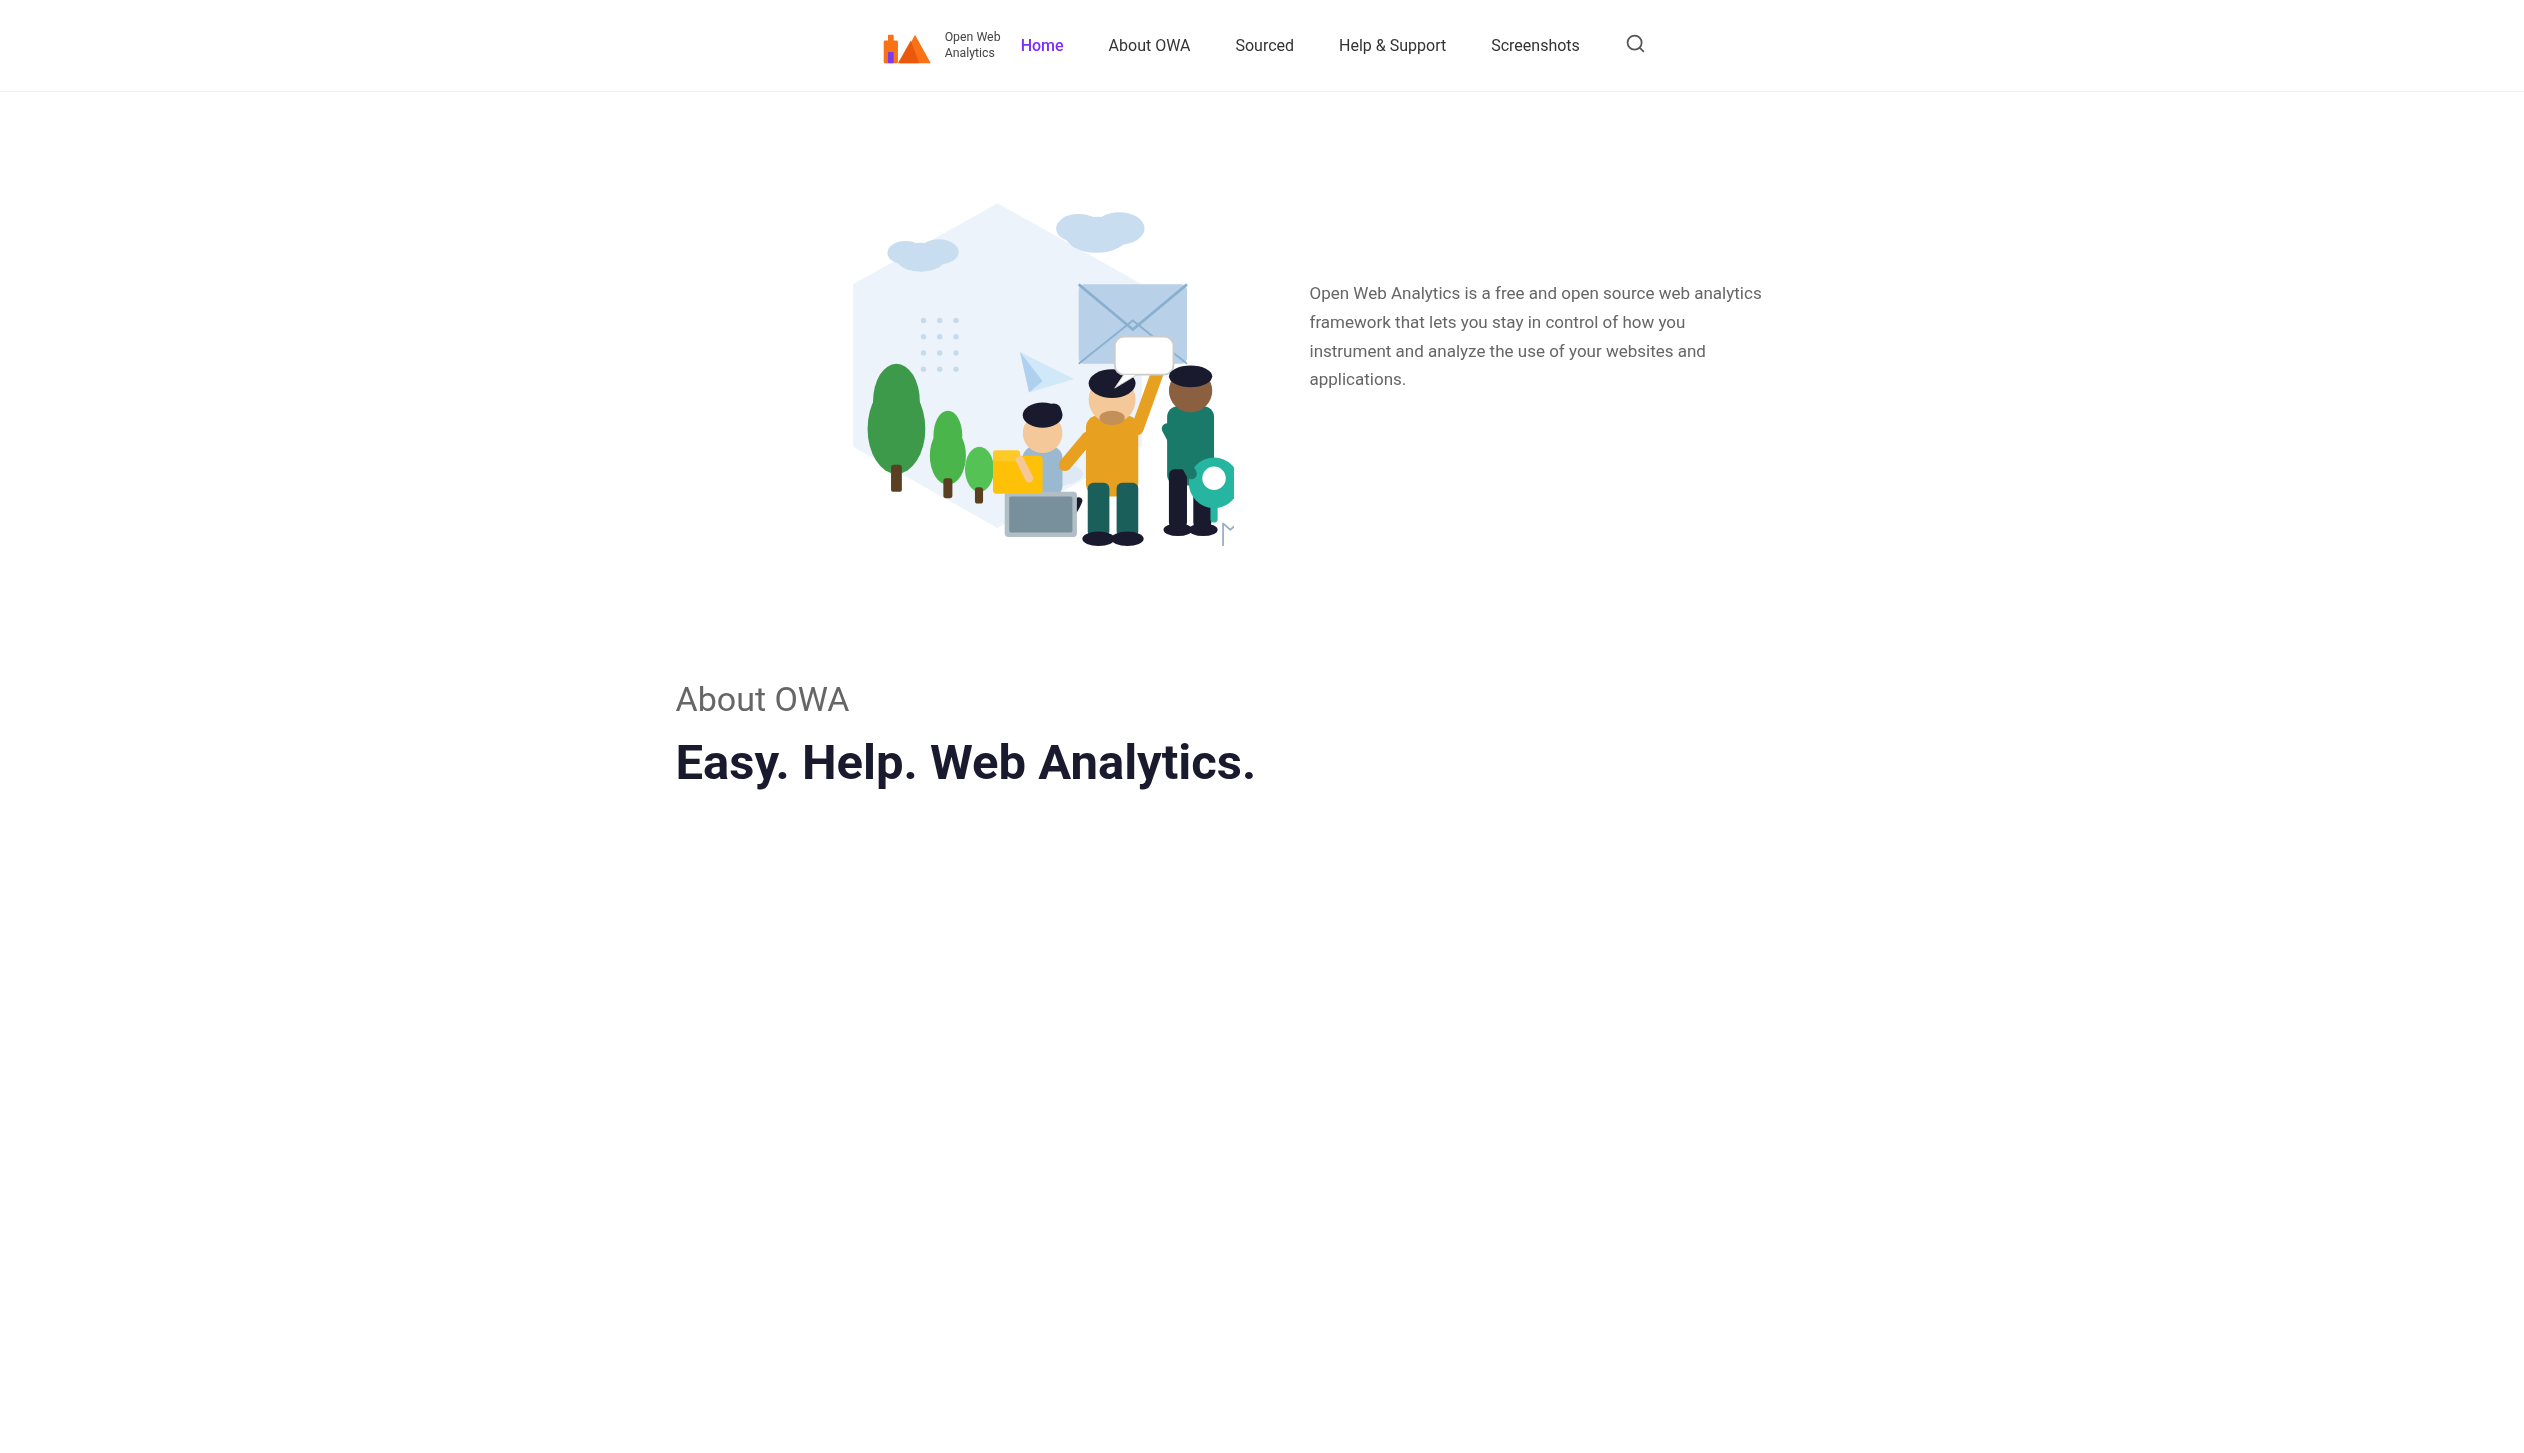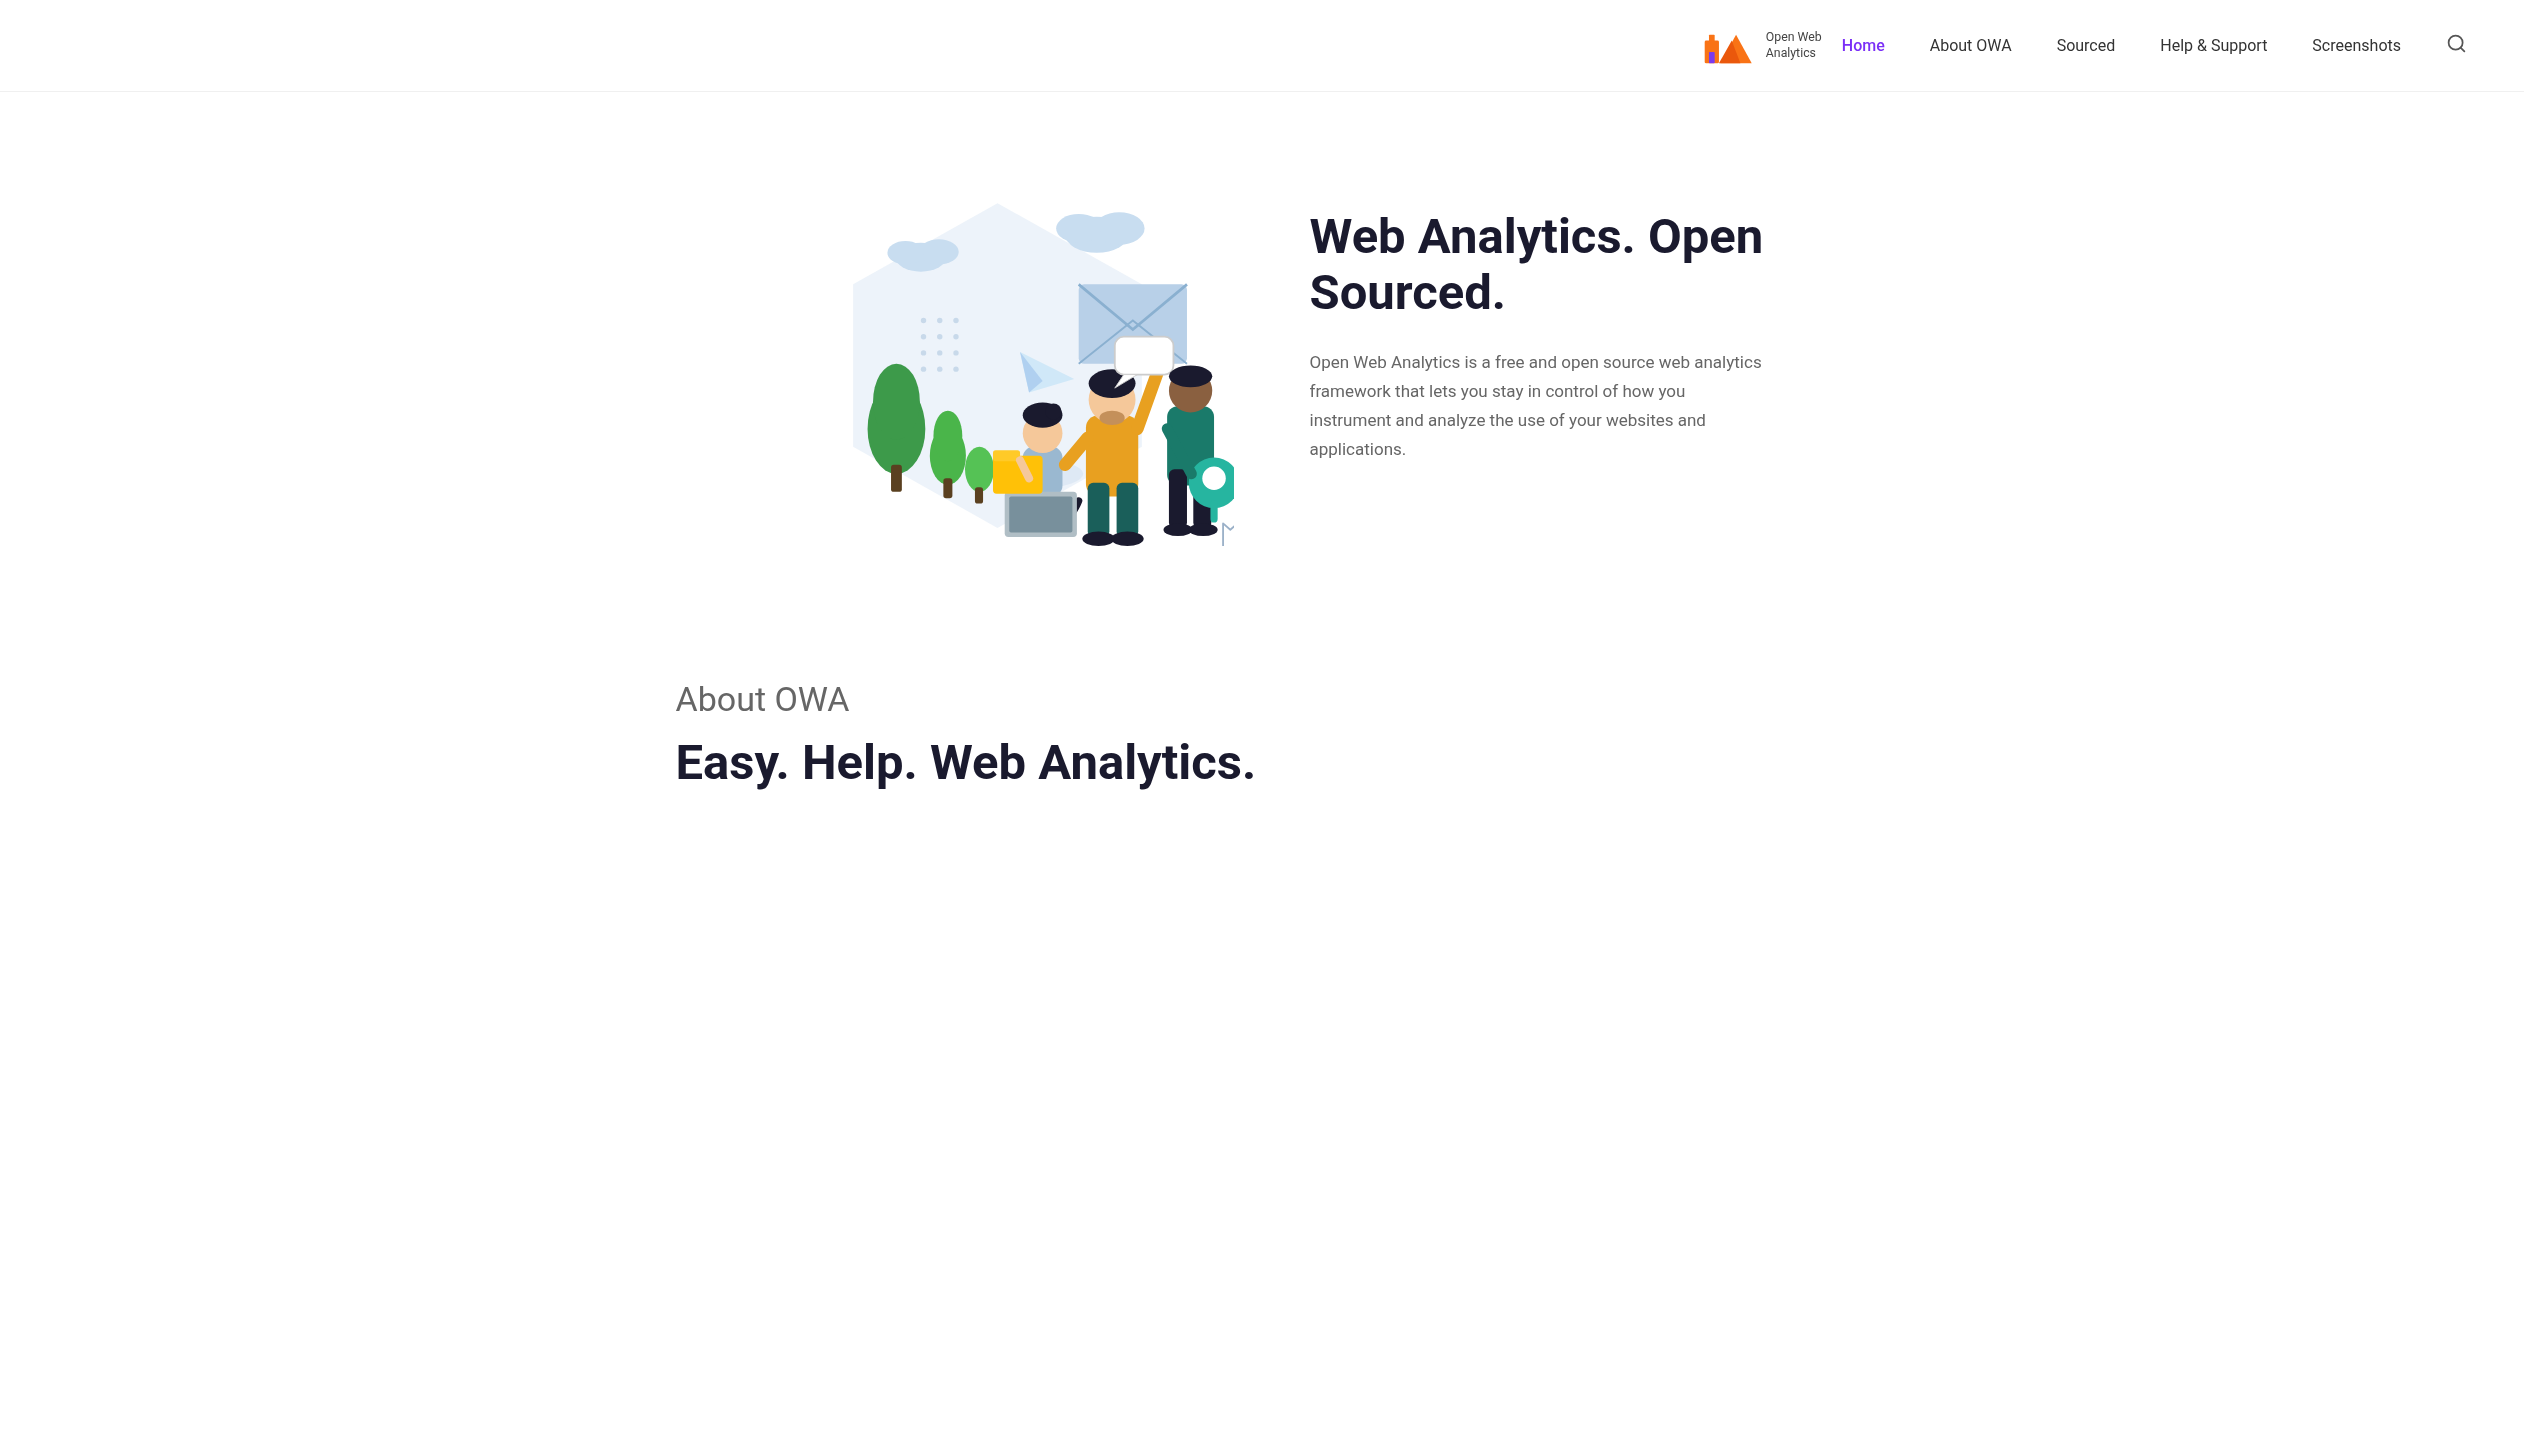--- a/index.html
+++ b/index.html
@@ -11,21 +11,21 @@
     body {
       font-family: -apple-system, BlinkMacSystemFont, 'Segoe UI', Roboto, Helvetica, Arial, sans-serif;
       background: #ffffff;
       color: #222;
     }
 
     
     header {
       display: flex;
       align-items: center;
-      justify-content: flex-end;
+      justify-content: center;
       padding: 17px 57px;
       background: #fff;
       border-bottom: 0.9px solid #f0f0f0;
     }
 
     .logo-area {
       display: flex;
       align-items: center;
       gap: 9.5px;
       text-decoration: none;
@@ -285,21 +285,20 @@
       <line x1="448" y1="310" x2="475" y2="360" stroke="#1a7a6a" stroke-width="12" stroke-linecap="round"></line>
 
       <ellipse cx="460" cy="422" rx="16" ry="7" fill="#1a1a2e"></ellipse>
       <ellipse cx="488" cy="422" rx="16" ry="7" fill="#1a1a2e"></ellipse>
 
       <path d="M510,440 L510,415 L518,422 L526,415 L526,440" stroke="#9ab0c8" stroke-width="2" fill="none" stroke-linecap="round" stroke-linejoin="round"></path>
     </svg>
   </div>
 
   <div class="hero-content">
-    <h1 class="hero-title">Web Analytics. Open Sourced.</h1>
     <p class="hero-desc">Open Web Analytics is a free and open source web analytics framework that lets you stay in control of how you instrument and analyze the use of your websites and applications.</p>
   </div>
 </section>
 
 <section class="about-section">
   <p class="about-label">About OWA</p>
   <h2 class="about-tagline">Easy. Help. Web Analytics.</h2>
 </section>
 
 

